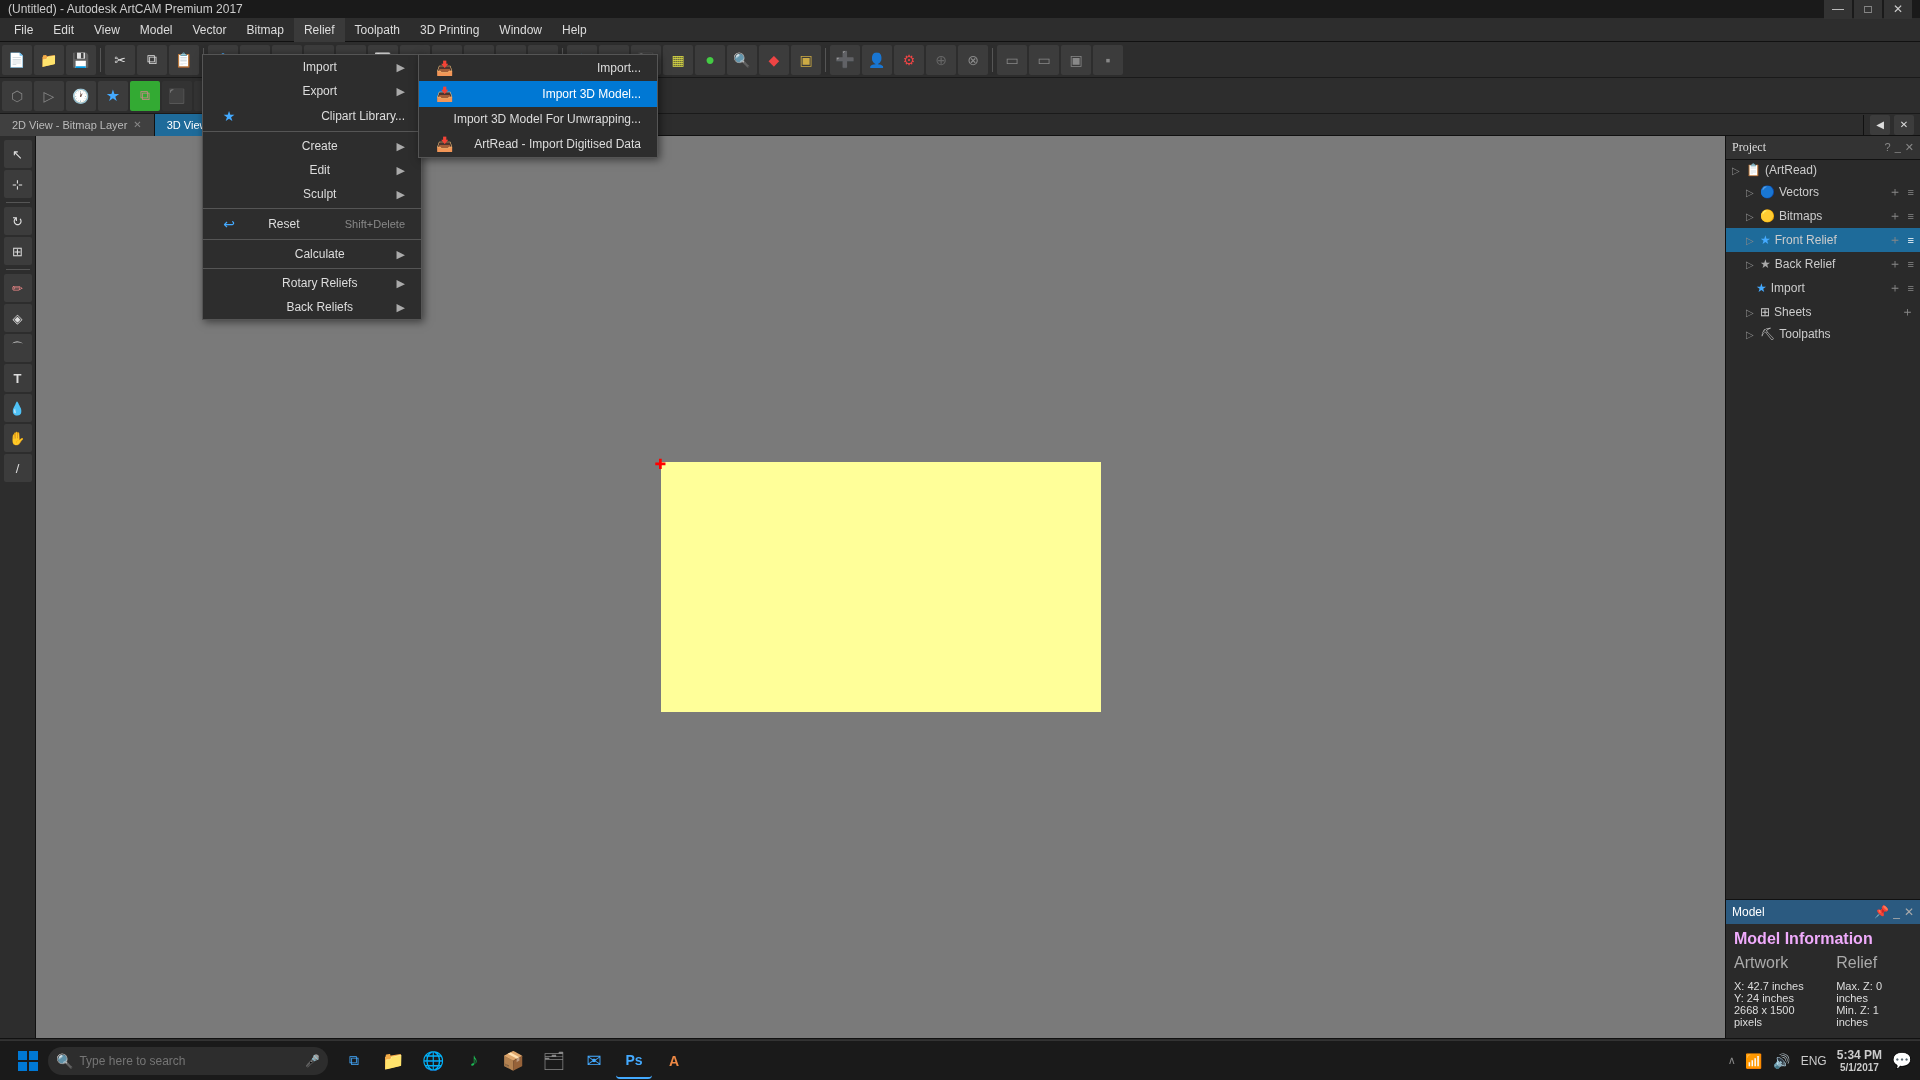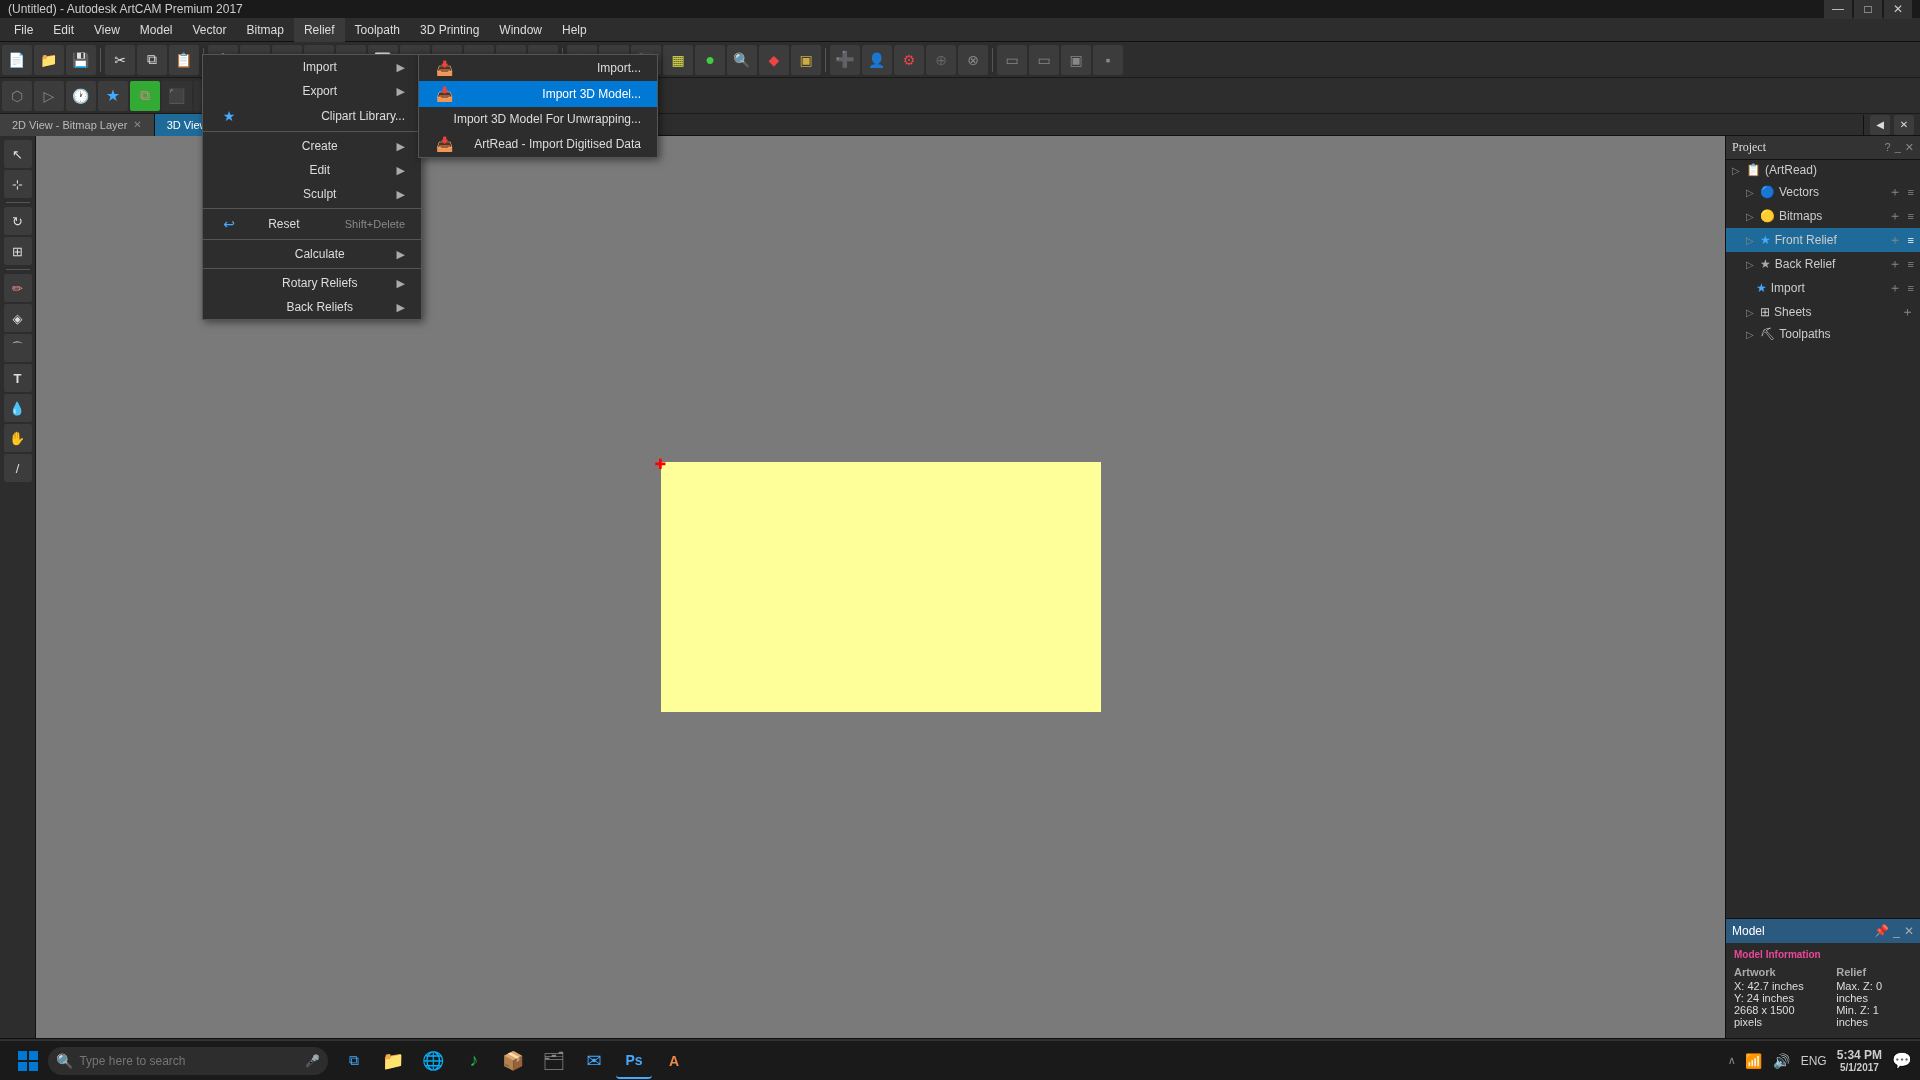--- a/index.html
+++ b/index.html
@@ -46,24 +46,24 @@
     .tree-item { display: flex; align-items: center; padding: 3px 6px; cursor: pointer; color: #ccc; font-size: 12px; gap: 4px; }
     .tree-item.selected { background: #1e6b9a; }
     .tree-item .expand-arrow { color: #888; font-size: 10px; width: 10px; }
     .tree-item .icon { font-size: 12px; }
     .tree-item .add-btn { margin-left: auto; color: #888; font-size: 13px; }
 
     #model-panel { border-top: 1px solid #111; }
     #model-header { height: 24px; background: #2b5a80; display: flex; align-items: center; padding: 0 6px; justify-content: space-between; }
     #model-header .panel-title { font-size: 12px; color: #fff; }
     .model-info { padding: 6px 8px; }
-    .model-info-title { font-size: 10px; color: #ec4899; margin-bottom: 6px; font-weight: bold; }
+    .model-info-title { font-size: 16px; color: #f0abfc; margin-bottom: 6px; font-weight: bold; }
     .model-info-row { display: flex; gap: 16px; margin-bottom: 4px; }
     .model-col { }
-    .model-col-title { font-size: 11px; color: #aaa; margin-bottom: 2px; font-weight: bold; }
+    .model-col-title { font-size: 16px; color: #aaa; margin-bottom: 8px; }
     .model-col-val { font-size: 11px; color: #ddd; }
 
     
     #color-bar { height: 30px; background: #2d2d2d; display: flex; align-items: center; padding: 0 4px; gap: 2px; border-top: 1px solid #111; }
     .color-swatch { width: 22px; height: 22px; border: 1px solid #555; cursor: pointer; }
 
     
     #taskbar { height: 40px; background: #1a1a1a; display: flex; align-items: center; padding: 0 8px; border-top: 1px solid #333; position: absolute; bottom: 0; width: 1920px; }
     #taskbar .start-btn { width: 40px; height: 40px; display: flex; align-items: center; justify-content: center; cursor: pointer; }
     #taskbar .search-area { background: #2d2d2d; height: 28px; width: 280px; display: flex; align-items: center; padding: 0 8px; gap: 6px; border-radius: 14px; cursor: pointer; }

